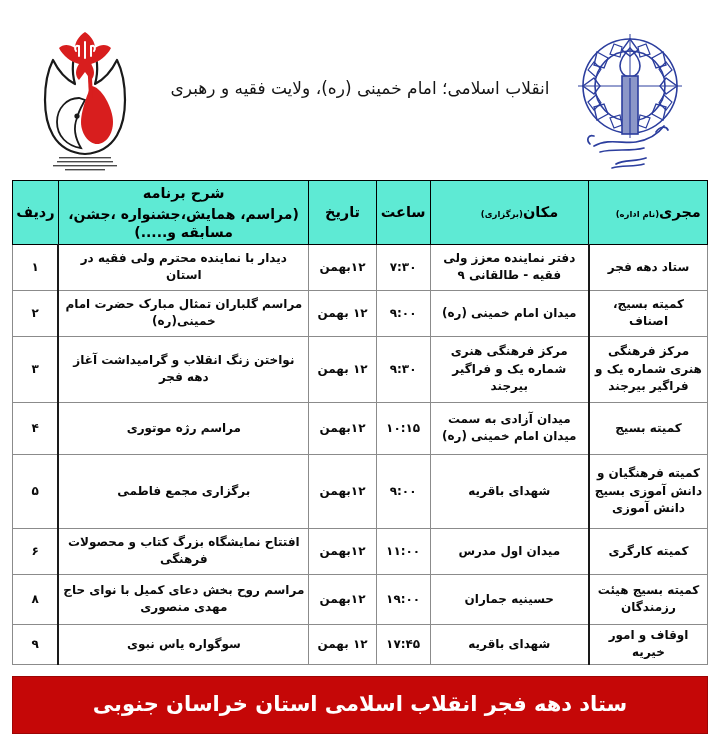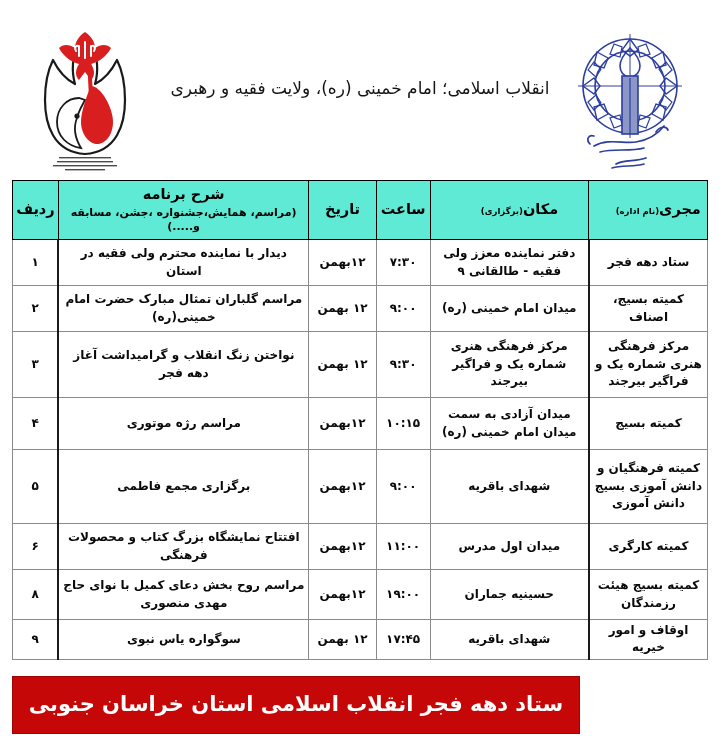--- a/index.html
+++ b/index.html
@@ -108,21 +108,21 @@
     height: 52px;
     padding: 3px 2px;
   }
   .th-main {
     font-size: 14.5px;
     font-weight: bold;
     display: block;
     line-height: 1.35;
   }
   .th-note {
-    font-size: 11px;
+    font-size: 14px;
     font-weight: bold;
     display: block;
     line-height: 1.3;
     margin-top: 1px;
   }
   .th-inline-note {
     font-size: 8.5px;
     font-weight: bold;
     margin-left: 20px;
   }
@@ -147,21 +147,21 @@
   .cell-desc { font-size: 12.5px; }
   .cell-date { font-size: 12px; }
   .cell-time { font-size: 12px; letter-spacing: 0.3px; }
   .cell-place { font-size: 12px; }
   .cell-org { font-size: 12px; }
 
   
   .footer-band {
     position: absolute;
     left: 12px;
-    width: 568px;
+    width: 696px;
     bottom: 14px;
     height: 58px;
     background: #C50707;
     border: 1px solid #9d0505;
     display: flex;
     align-items: center;
     justify-content: center;
     box-sizing: border-box;
   }
   .footer-text {

